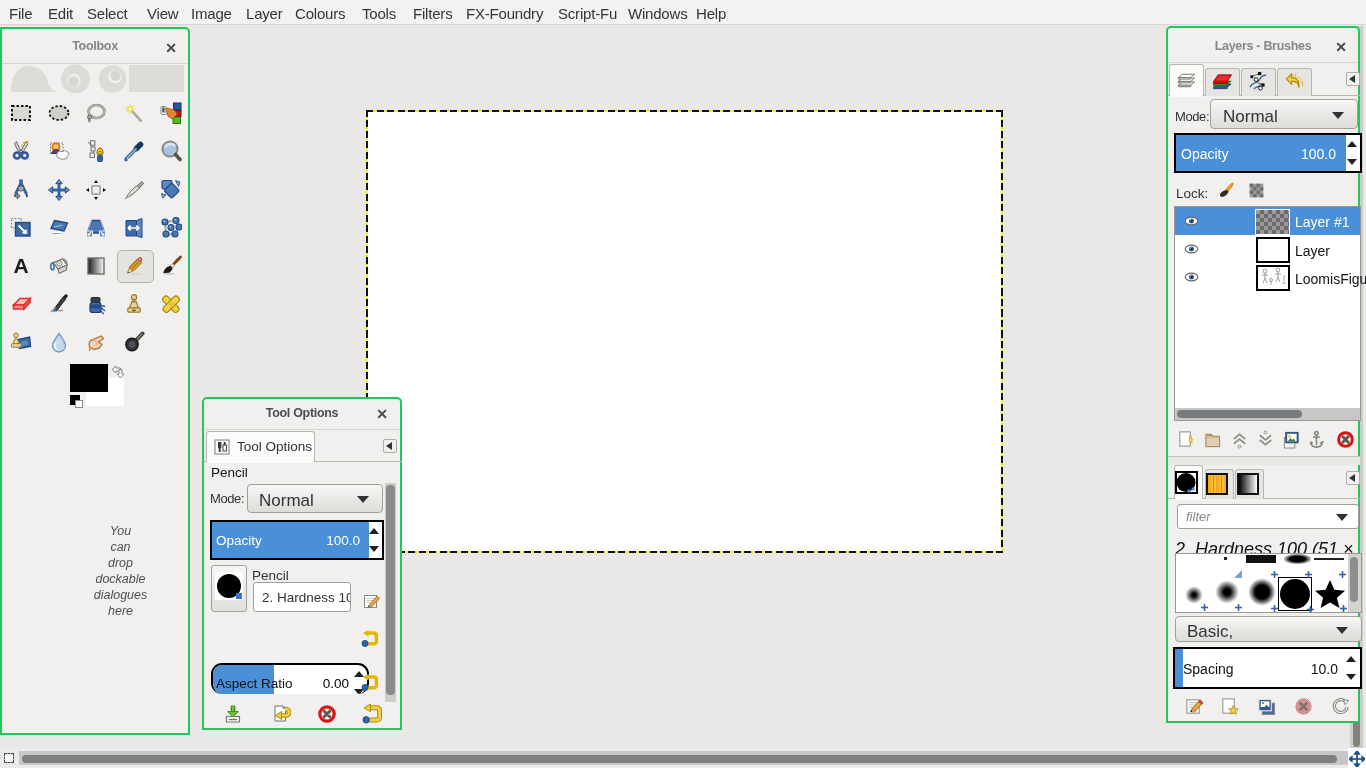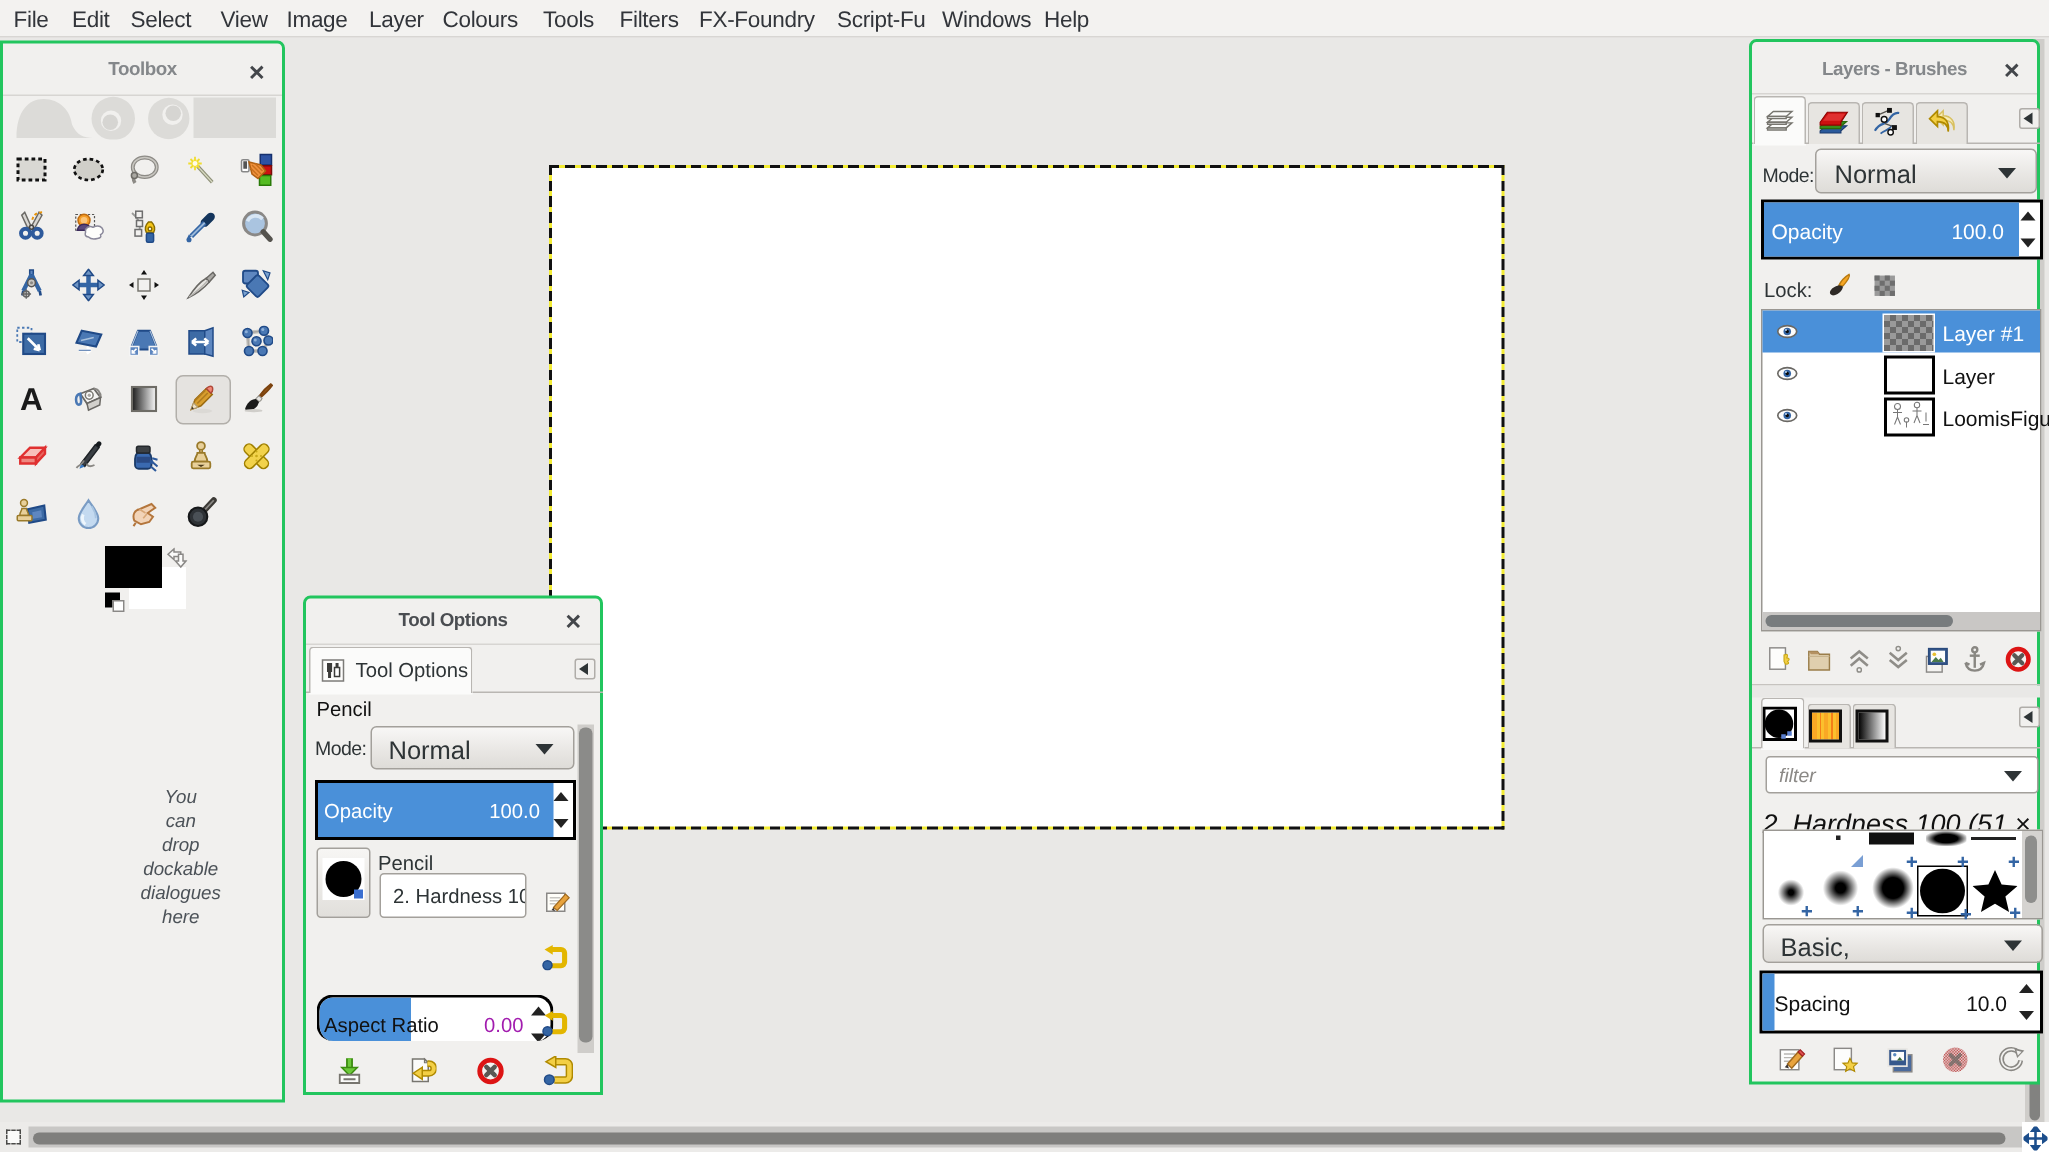--- a/index.html
+++ b/index.html
@@ -392,21 +392,21 @@
     <path d="M5 12 l1 2.5 -2.3-.8z" fill="#3c3633"></path>
   </svg>
   <svg class="abs" style="left:157px;top:231px" width="18" height="17" viewBox="0 0 18 17">
       <path d="M6 3 h7 a2.4 2.4 0 0 1 2.4 2.4 v6 a2.4 2.4 0 0 1 -2.4 2.4 h-6" fill="none" stroke="#e3b600" stroke-width="3.4"></path>
       <path d="M7.5 0 L2 3 L7.5 6.5z" fill="#e3b600"></path>
       <circle cx="4" cy="13.5" r="3" fill="#3465a4" stroke="#204a87"></circle>
     </svg>
   <div class="spinscale" style="left:7px;top:264px;width:158px;height:31px;border-bottom:none;overflow:hidden;border-radius:11px;">
     <div class="ss-fill" style="width:61px;height:40px;"></div>
     <div class="ss-label" style="left:3px;top:11px;color:#111;">Aspect Ratio</div>
-    <div class="ss-val" style="right:18px;top:11px;color:#a21caf;">0.00</div>
+    <div class="ss-val" style="right:18px;top:11px;color:#000000;">0.00</div>
     <div class="arr-up" style="right:3px;top:6px;"></div>
     <div class="arr-dn" style="right:3px;top:24px;"></div>
   </div>
   <svg class="abs" style="left:157px;top:275px" width="18" height="17" viewBox="0 0 18 17">
       <path d="M6 3 h7 a2.4 2.4 0 0 1 2.4 2.4 v6 a2.4 2.4 0 0 1 -2.4 2.4 h-6" fill="none" stroke="#e3b600" stroke-width="3.4"></path>
       <path d="M7.5 0 L2 3 L7.5 6.5z" fill="#e3b600"></path>
       <circle cx="4" cy="13.5" r="3" fill="#3465a4" stroke="#204a87"></circle>
     </svg>
   <div id="to-btns">
       <svg style="position:absolute;left:19px;top:305px" width="20" height="20" viewBox="0 0 20 20">

